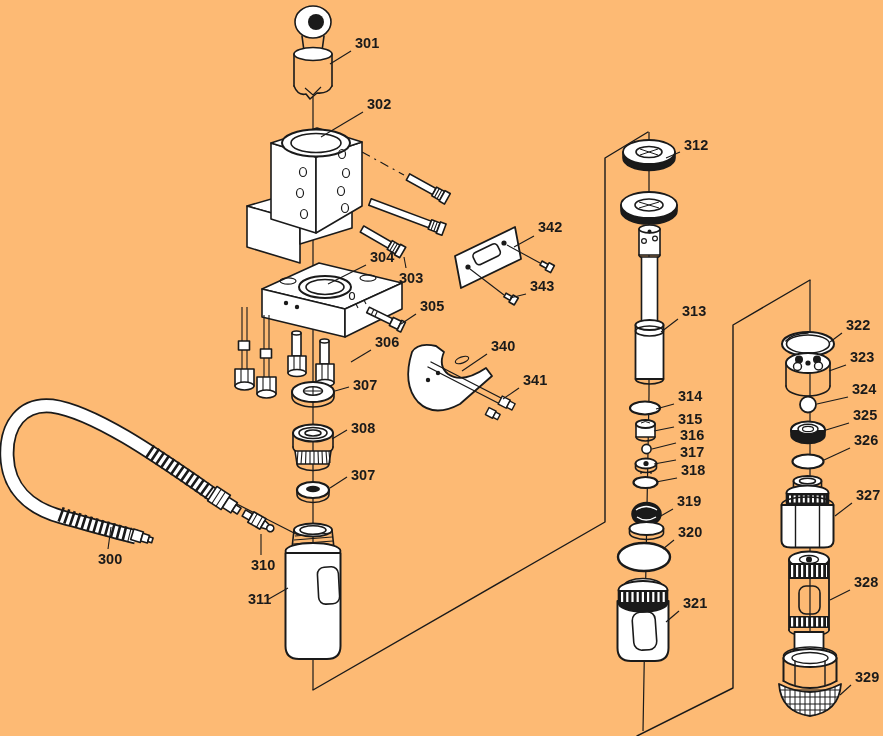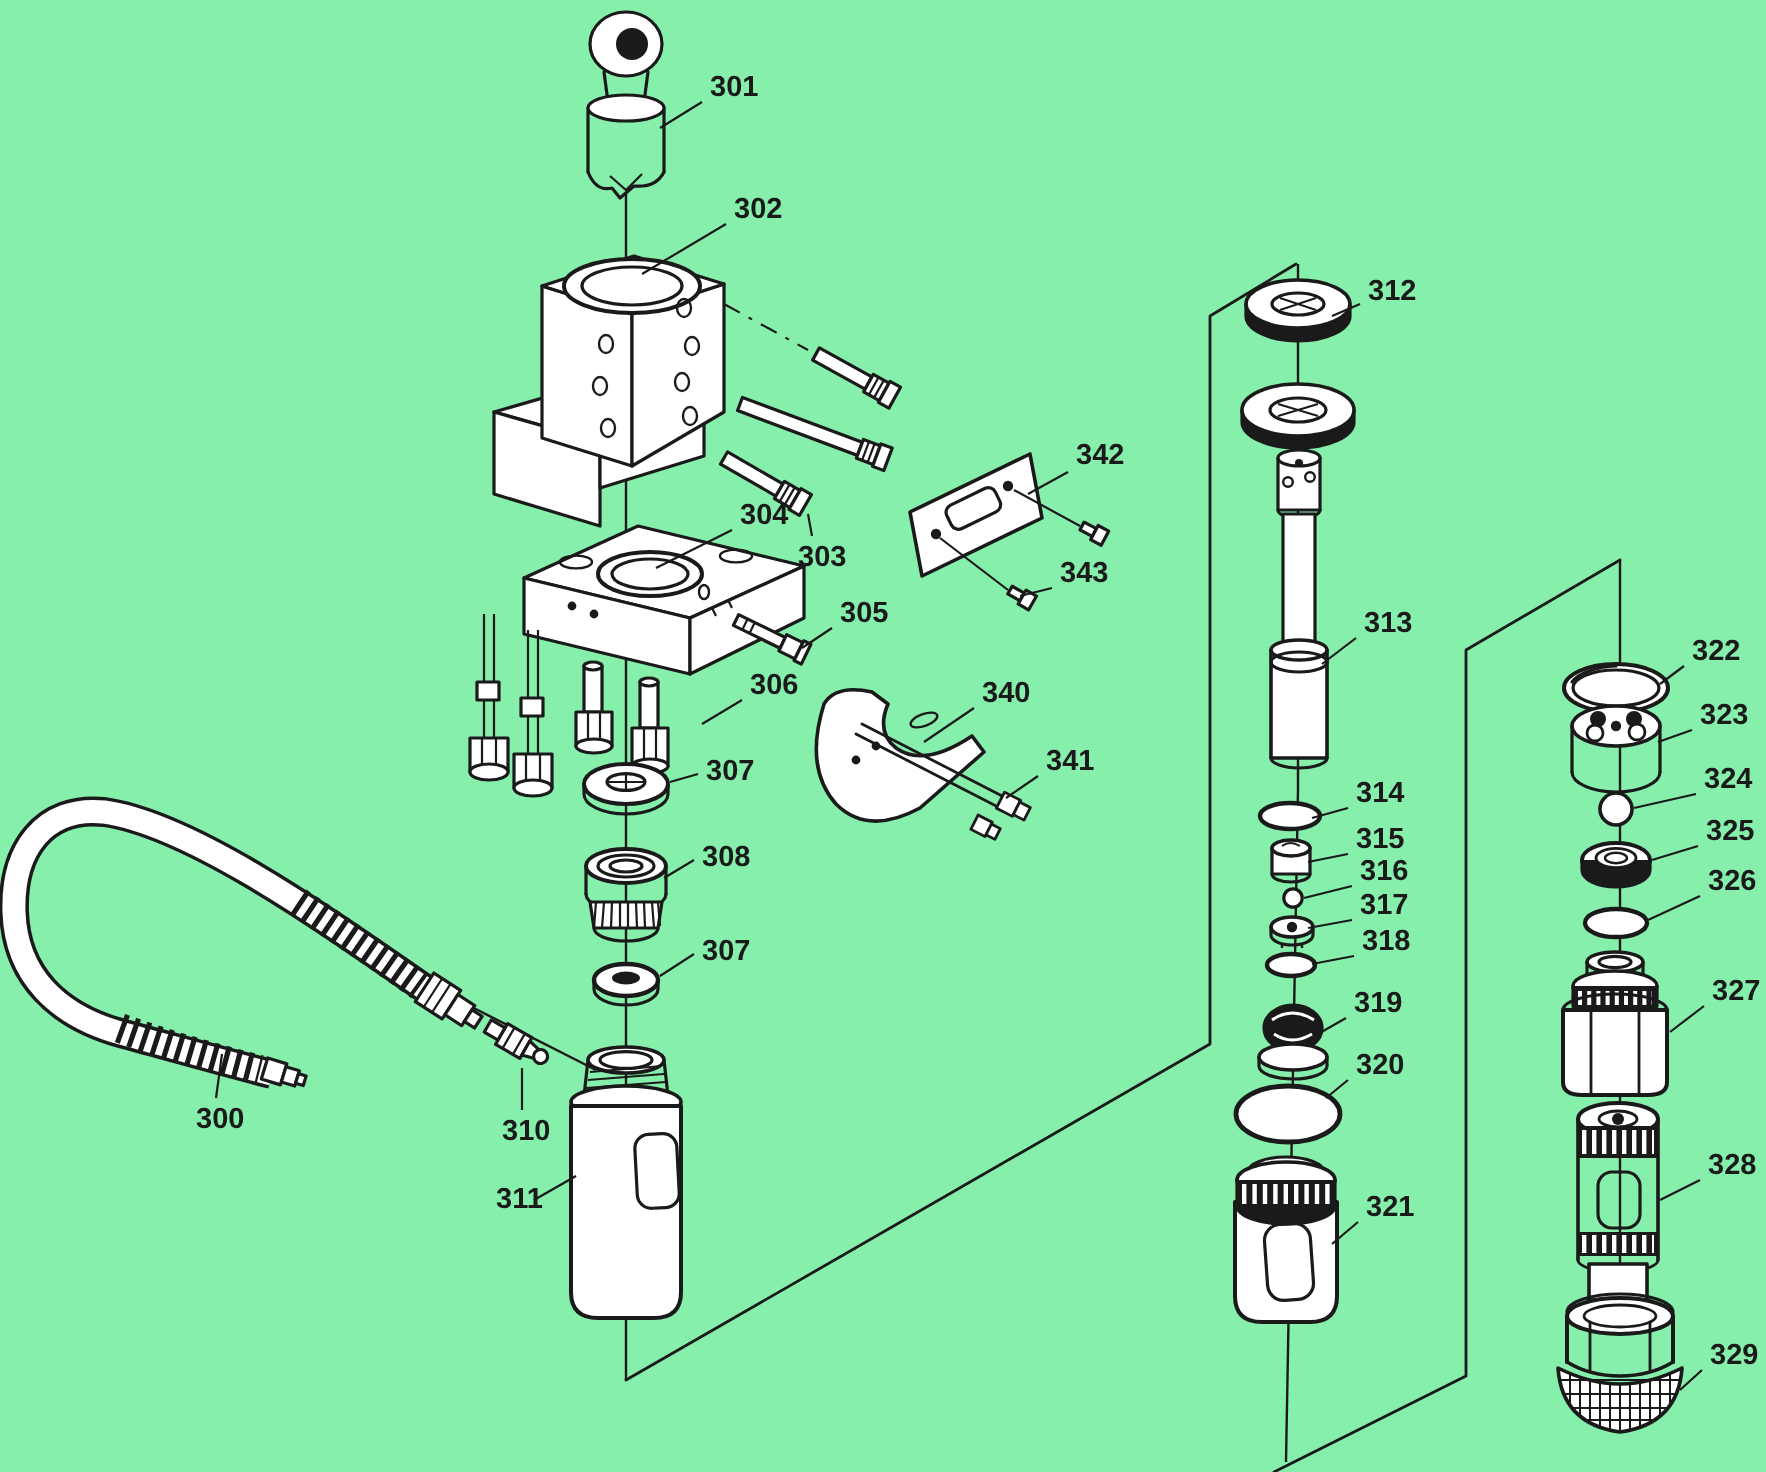--- a/index.html
+++ b/index.html
@@ -1,16 +1,16 @@
 <!DOCTYPE html>
 <html><head>
 <meta charset="utf-8">
 <style>
   html,body{margin:0;padding:0;background:#fff}
-  .stage{position:relative;width:883px;height:736px;background:#86efac;overflow:hidden}
+  .stage{position:relative;width:883px;height:736px;background:#fdba74;overflow:hidden}
   svg{--ink:#1a1a1a;display:block}
   .s{stroke:var(--ink);stroke-width:1.6;fill:none;stroke-linecap:round;stroke-linejoin:round}
   .f{fill:#fff}
   .d{fill:#1a1a1a}
   .t{stroke:var(--ink);stroke-width:1.1;fill:none}
   .ax{stroke:var(--ink);stroke-width:1.2;fill:none}
   .w18{stroke-width:1.8}.w2{stroke-width:2}.w22{stroke-width:2.2}.w24{stroke-width:2.4}.w14{stroke-width:1.4}.w12{stroke-width:1.2}.w1{stroke-width:1}
   .lbl{font-family:"Liberation Sans",sans-serif;font-weight:bold;font-size:14.5px;fill:#1a1a1a}
 </style>
 </head>

